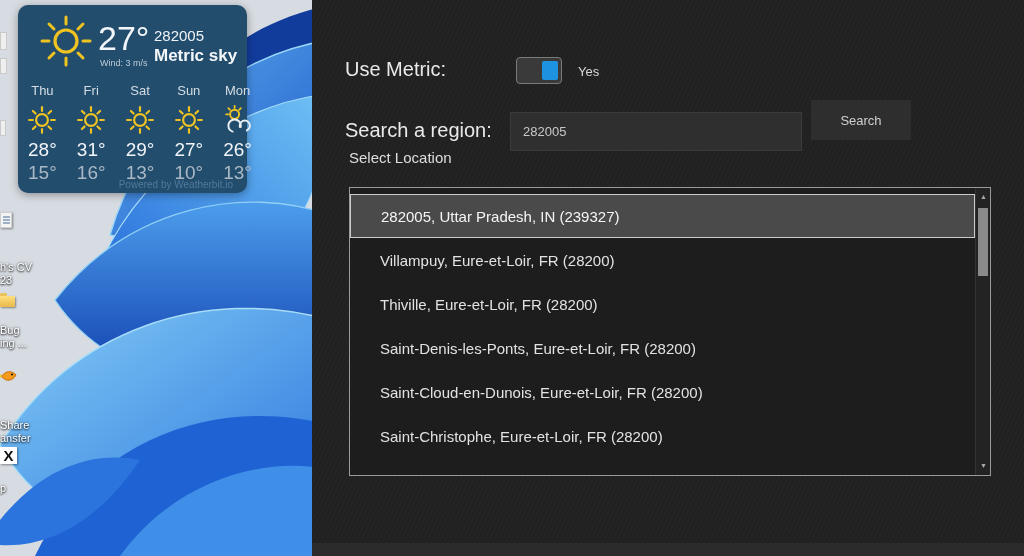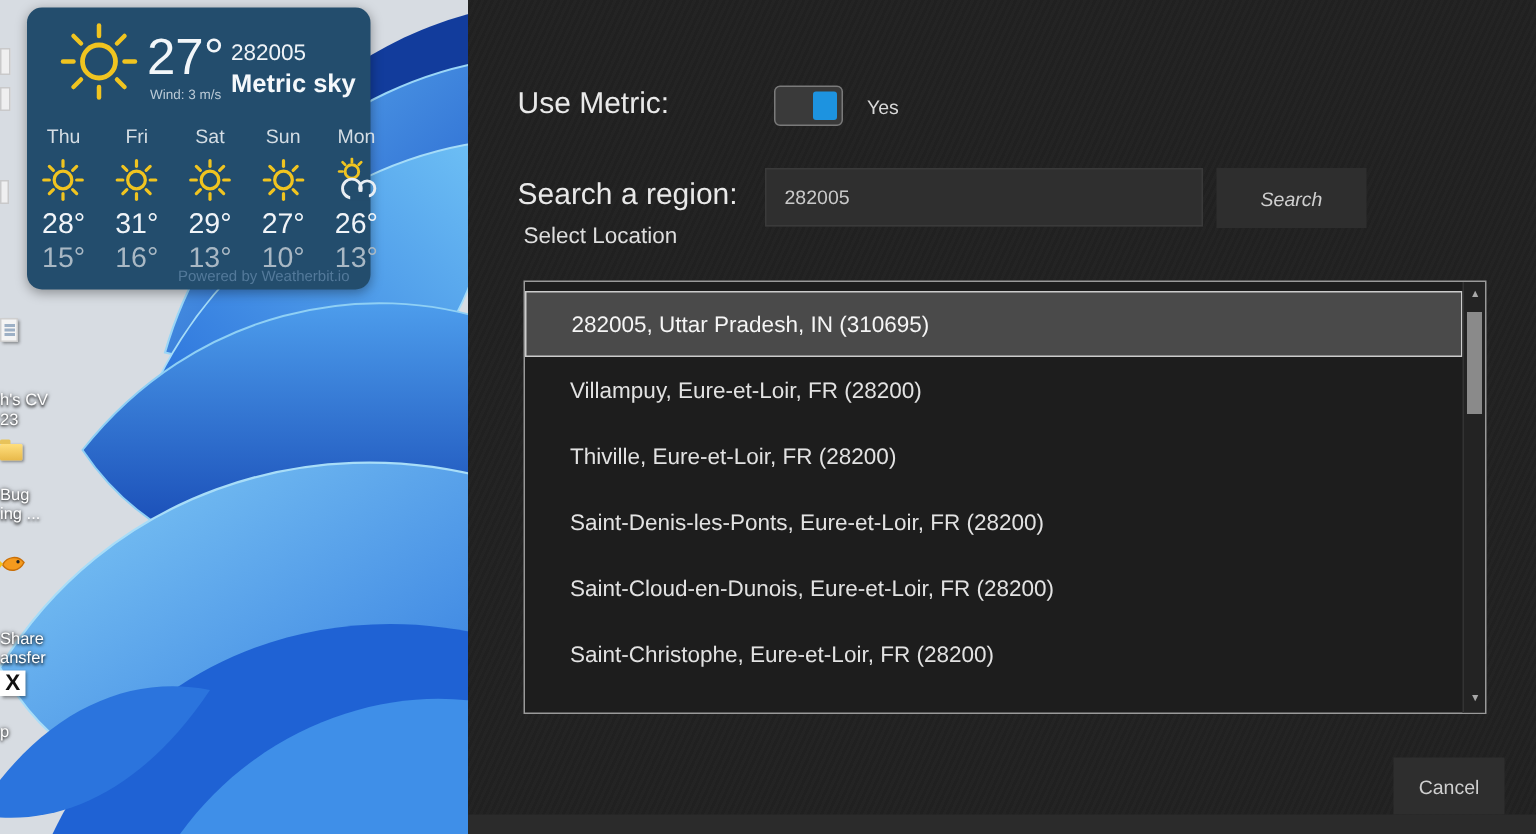--- a/index.html
+++ b/index.html
@@ -76,21 +76,21 @@
 
   .search-input {
     position:absolute; left:198px; top:112px; width:292px; height:39px;
     background:#2f2f2f; border:1px solid #3a3a3a; color:#c9c9c9;
     font-size:13px; padding:0 12px; font-family:"Liberation Sans",sans-serif; outline:none;
   }
   .btn {
     background:#2e2e2e; border:none; color:#cfcfcf; font-size:13px;
     font-family:"Liberation Sans",sans-serif; cursor:pointer;
   }
-  .search-btn { position:absolute; left:499px; top:112px; width:100px; height:40px;font-style:italic; }
+  .search-btn { position:absolute; left:499px; top:100px; width:100px; height:40px; }
 
   .select-label { position:absolute; left:37px; top:149px; font-size:15px; color:#dedede; }
 
   .listbox {
     position:absolute; left:37px; top:187px; width:642px; height:289px;
     background:#1d1d1d; border:1px solid #9a9a9a;
   }
   .list-items { position:absolute; left:0; top:6px; right:15px; }
   .list-item {
     height:44px; display:flex; align-items:center; padding-left:30px;
@@ -330,32 +330,31 @@
     <div class="lbl-big" style="left:33px; top:119px;">Search a region:</div>
 
     <input class="search-input" type="text" value="282005" style="">
 
     <button class="btn search-btn">Search</button>
 
     <div class="select-label">Select Location</div>
 
     <div class="listbox">
       <div class="list-items">
-        <div class="list-item selected">282005, Uttar Pradesh, IN (310695)</div>
+        <div class="list-item selected">282005, Uttar Pradesh, IN (239327)</div>
         <div class="list-item">Villampuy, Eure-et-Loir, FR (28200)</div>
         <div class="list-item">Thiville, Eure-et-Loir, FR (28200)</div>
         <div class="list-item">Saint-Denis-les-Ponts, Eure-et-Loir, FR (28200)</div>
         <div class="list-item">Saint-Cloud-en-Dunois, Eure-et-Loir, FR (28200)</div>
         <div class="list-item">Saint-Christophe, Eure-et-Loir, FR (28200)</div>
       </div>
       <div class="scrollbar">
         <div class="sb-arrow sb-up">▲</div>
         <div class="sb-thumb"></div>
         <div class="sb-arrow sb-down">▼</div>
       </div>
     </div>
 
-    <button class="btn cancel-btn">Cancel</button>
 
     <div class="bottom-strip"></div>
   </div>
 
 </div>
 
 </body></html>

